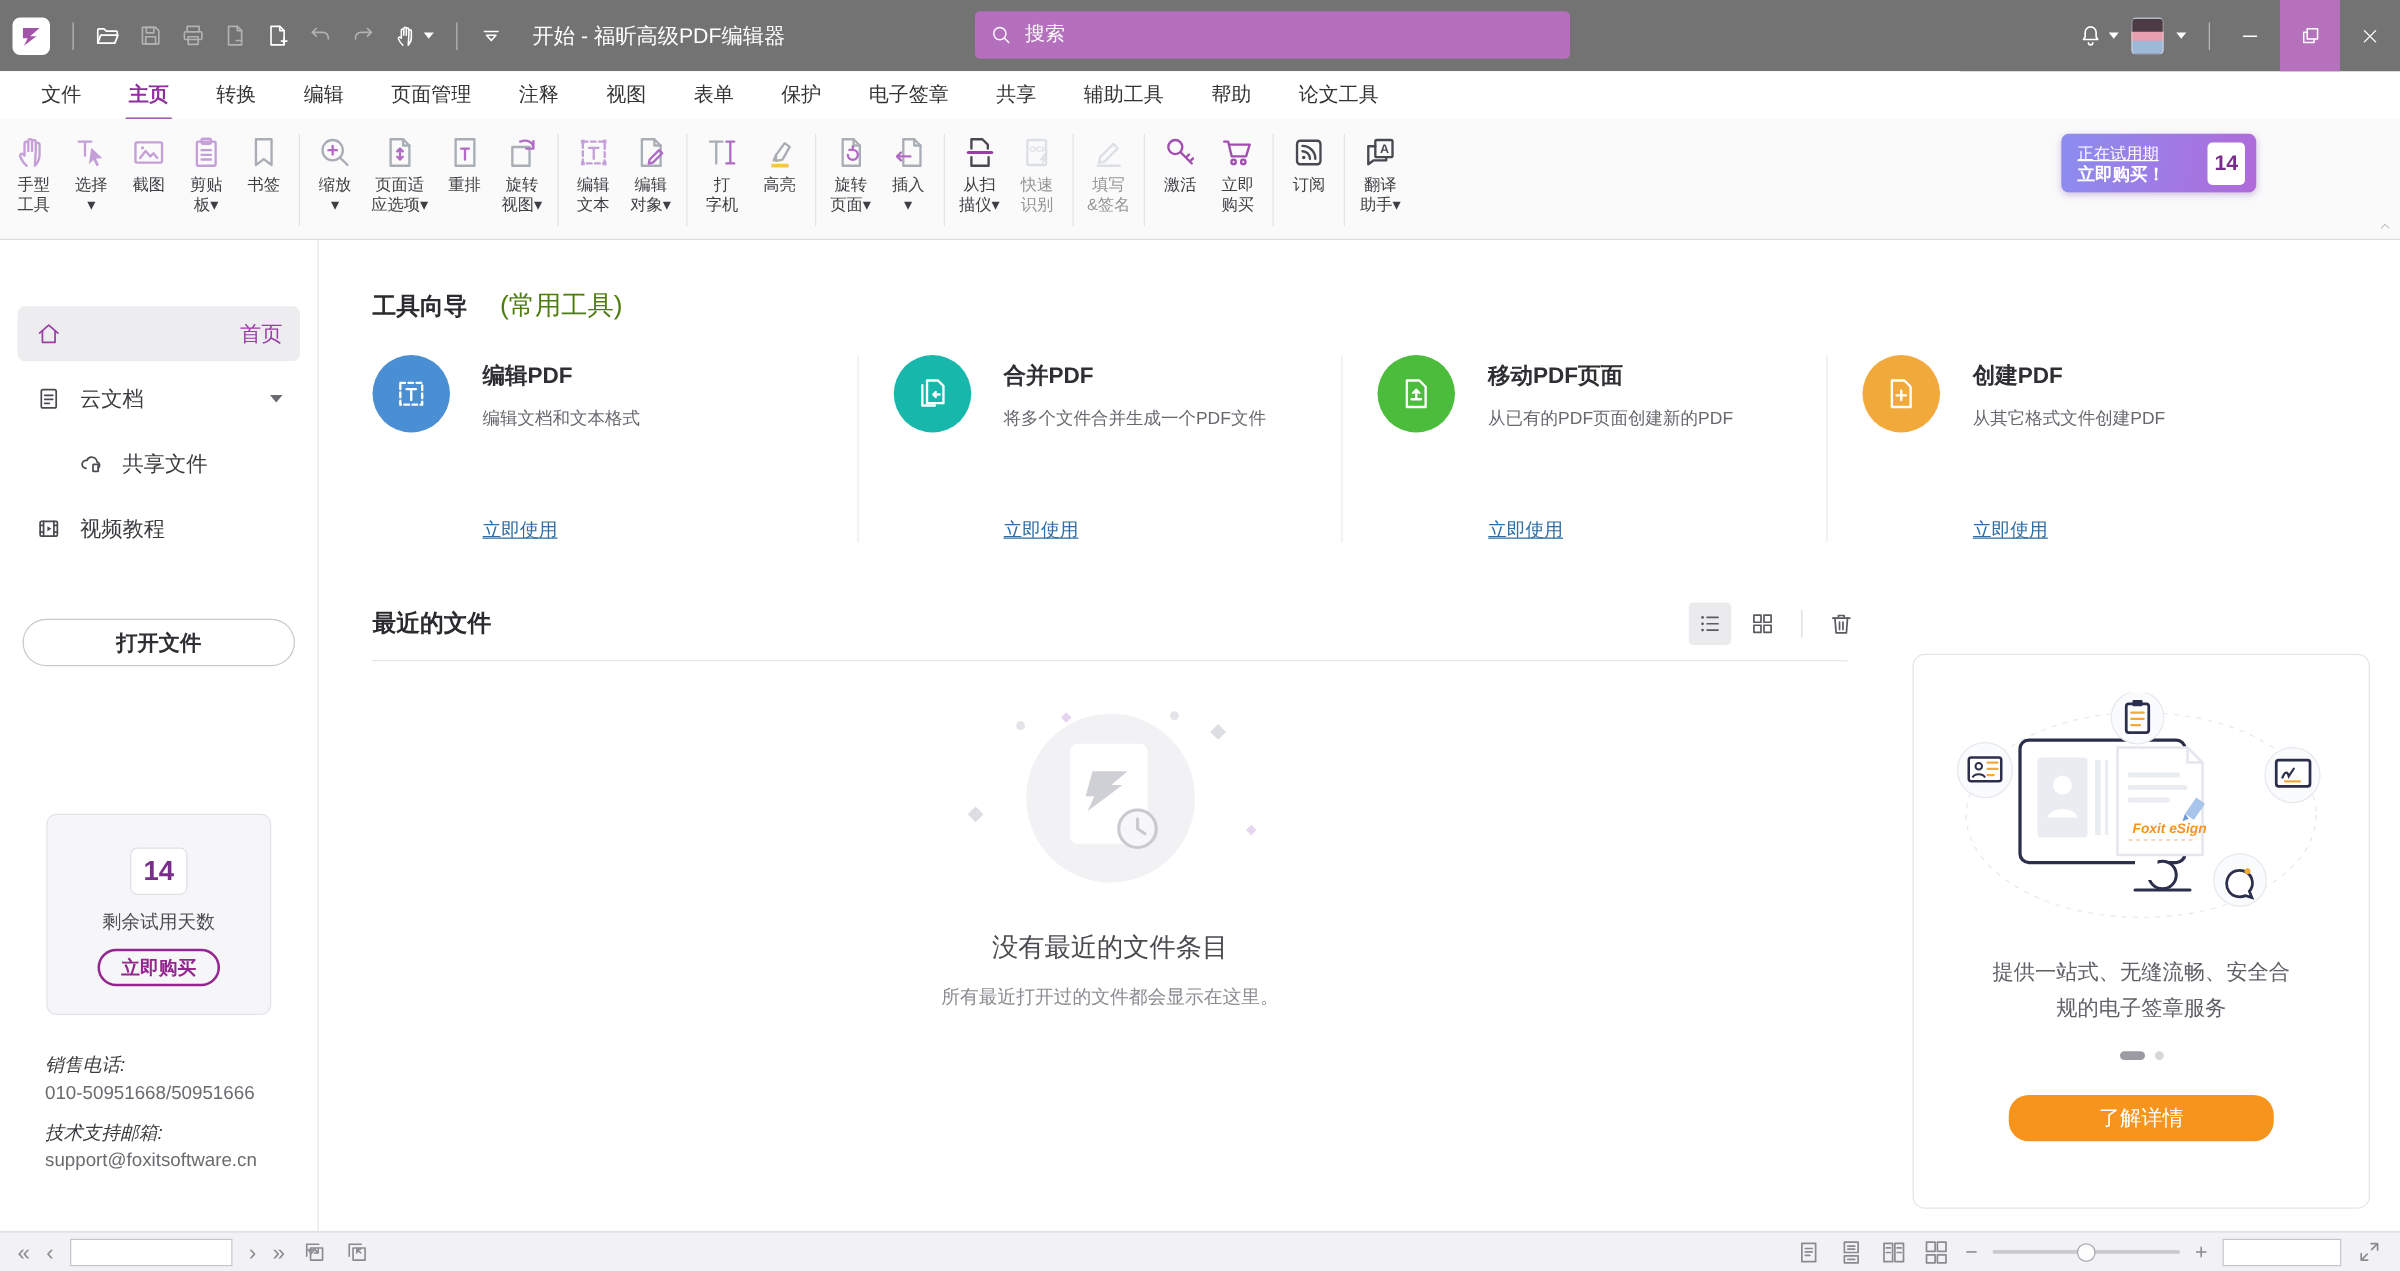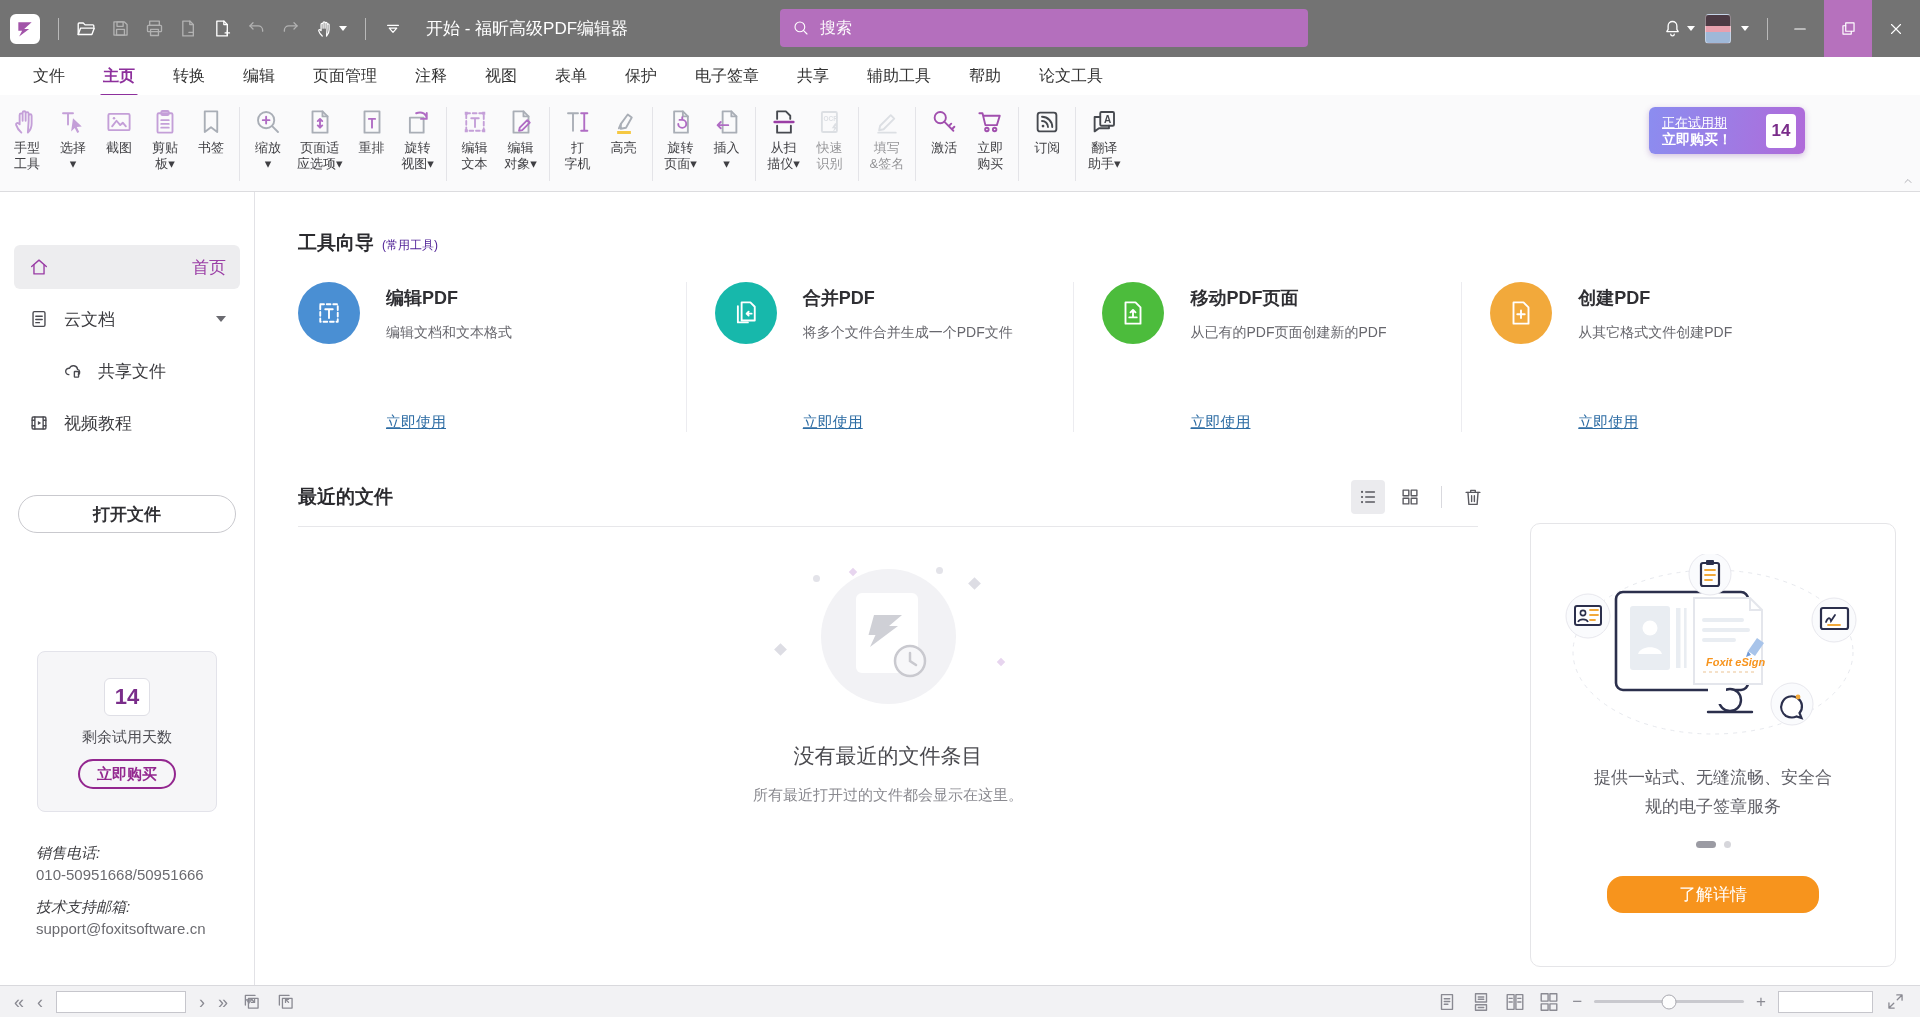--- a/index.html
+++ b/index.html
@@ -11,21 +11,21 @@
   
   .titlebar{position:absolute;left:0;top:0;width:1920px;height:57px;background:#737373;display:flex;align-items:center;color:#fff;}
   .tb-left{display:flex;align-items:center;gap:4px;padding-left:10px;}
   .logo{width:30px;height:30px;border-radius:6px;border:2px solid #fff;background:#fff;display:flex;align-items:center;justify-content:center;margin-right:6px;}
   .tb-sep{width:1px;height:22px;background:rgba(255,255,255,.5);margin:0 8px;}
   .tbar-btn{background:none;border:none;color:#fff;width:30px;height:34px;display:flex;align-items:center;justify-content:center;cursor:pointer;}
   .tbar-btn.dim{opacity:.45;}
   .tbar-btn.wide{width:44px;gap:3px;}
   .caret{width:0;height:0;border-left:4px solid transparent;border-right:4px solid transparent;border-top:5px solid #fff;display:inline-block;}
   .tb-title{font-size:17px;margin-left:14px;white-space:nowrap;color:#fff;}
-  .tb-search{position:absolute;left:780px;top:9px;width:528px;height:38px;background:#b46fbd;border-radius:4px;display:flex;align-items:center;padding:0 12px;gap:10px;}
+  .tb-search{position:absolute;left:780px;top:9px;width:476px;height:38px;background:#b46fbd;border-radius:4px;display:flex;align-items:center;padding:0 12px;gap:10px;}
   .tb-search input{flex:1;background:transparent;border:none;outline:none;color:#fff;font-size:16px;font-family:inherit;}
   .tb-search input::placeholder{color:rgba(255,255,255,.95);}
   .tb-right{position:absolute;right:0;top:0;height:57px;display:flex;align-items:center;}
   .avatar{width:26px;height:30px;border-radius:4px;background:linear-gradient(180deg,#4c3a44 0 38%,#e8a0ae 38% 62%,#9fb8d8 62% 100%);border:1px solid rgba(255,255,255,.4);}
   .winbtn{width:48px;height:57px;display:flex;align-items:center;justify-content:center;color:#fff;cursor:pointer;}
   .winbtn.hl{background:#b671bd;}
 
   
   .menubar{position:absolute;left:0;top:57px;width:1568px;height:38px;background:#fff;display:flex;align-items:center;padding-left:14px;}
   .menu-item{font-size:16px;color:#333;padding:8px 19px;cursor:pointer;position:relative;white-space:nowrap;}
@@ -63,21 +63,21 @@
   .days-cap{margin-top:12px;font-size:15px;color:#4c4c52;}
   .buy-btn{margin-top:12px;width:98px;height:30px;border-radius:16px;border:2px solid #93278f;background:transparent;color:#93278f;font-weight:bold;font-size:15px;cursor:pointer;font-family:inherit;}
   .contact{margin:30px 0 0 36px;font-size:15px;line-height:22px;}
   .c-label{color:#3c3c40;font-style:italic;}
   .c-val{color:#6b6b70;margin-bottom:10px;}
 
   
   .content{position:absolute;left:255px;top:192px;right:0;bottom:32px;background:#fff;overflow:hidden;}
   .tools-head{margin:38px 0 0 43px;display:flex;align-items:baseline;gap:8px;}
   .tools-title{font-size:19px;font-weight:bold;color:#2b2b2f;}
-  .tools-sub{font-size:12px;color:#4c1d95;}
+  .tools-sub{font-size:21px;color:#4d7c0f;margin-left:18px;}
   .cards{margin:26px 40px 0 43px;display:grid;grid-template-columns:1fr 1fr 1fr 1.08fr;height:150px;}
   .card{position:relative;display:flex;flex-direction:column;padding-left:28px;}
   .card:first-child{padding-left:0;}
   .card+.card{border-left:1px solid #ececf0;}
   .card-top{display:flex;gap:26px;}
   .card-circle{width:62px;height:62px;border-radius:50%;flex:none;display:flex;align-items:center;justify-content:center;color:#fff;}
   .cc0{background:#4a8fd3;} .cc1{background:#17b8ab;} .cc2{background:#4cbc3c;} .cc3{background:#f2a93b;}
   .card-title{font-size:18px;font-weight:bold;color:#2f2f33;margin-top:4px;}
   .card-desc{font-size:14px;color:#67676d;margin-top:14px;}
   .card-link{margin:auto 0 0 88px;font-size:15px;color:#2e6da4;text-decoration:underline;cursor:pointer;align-self:flex-start;}

